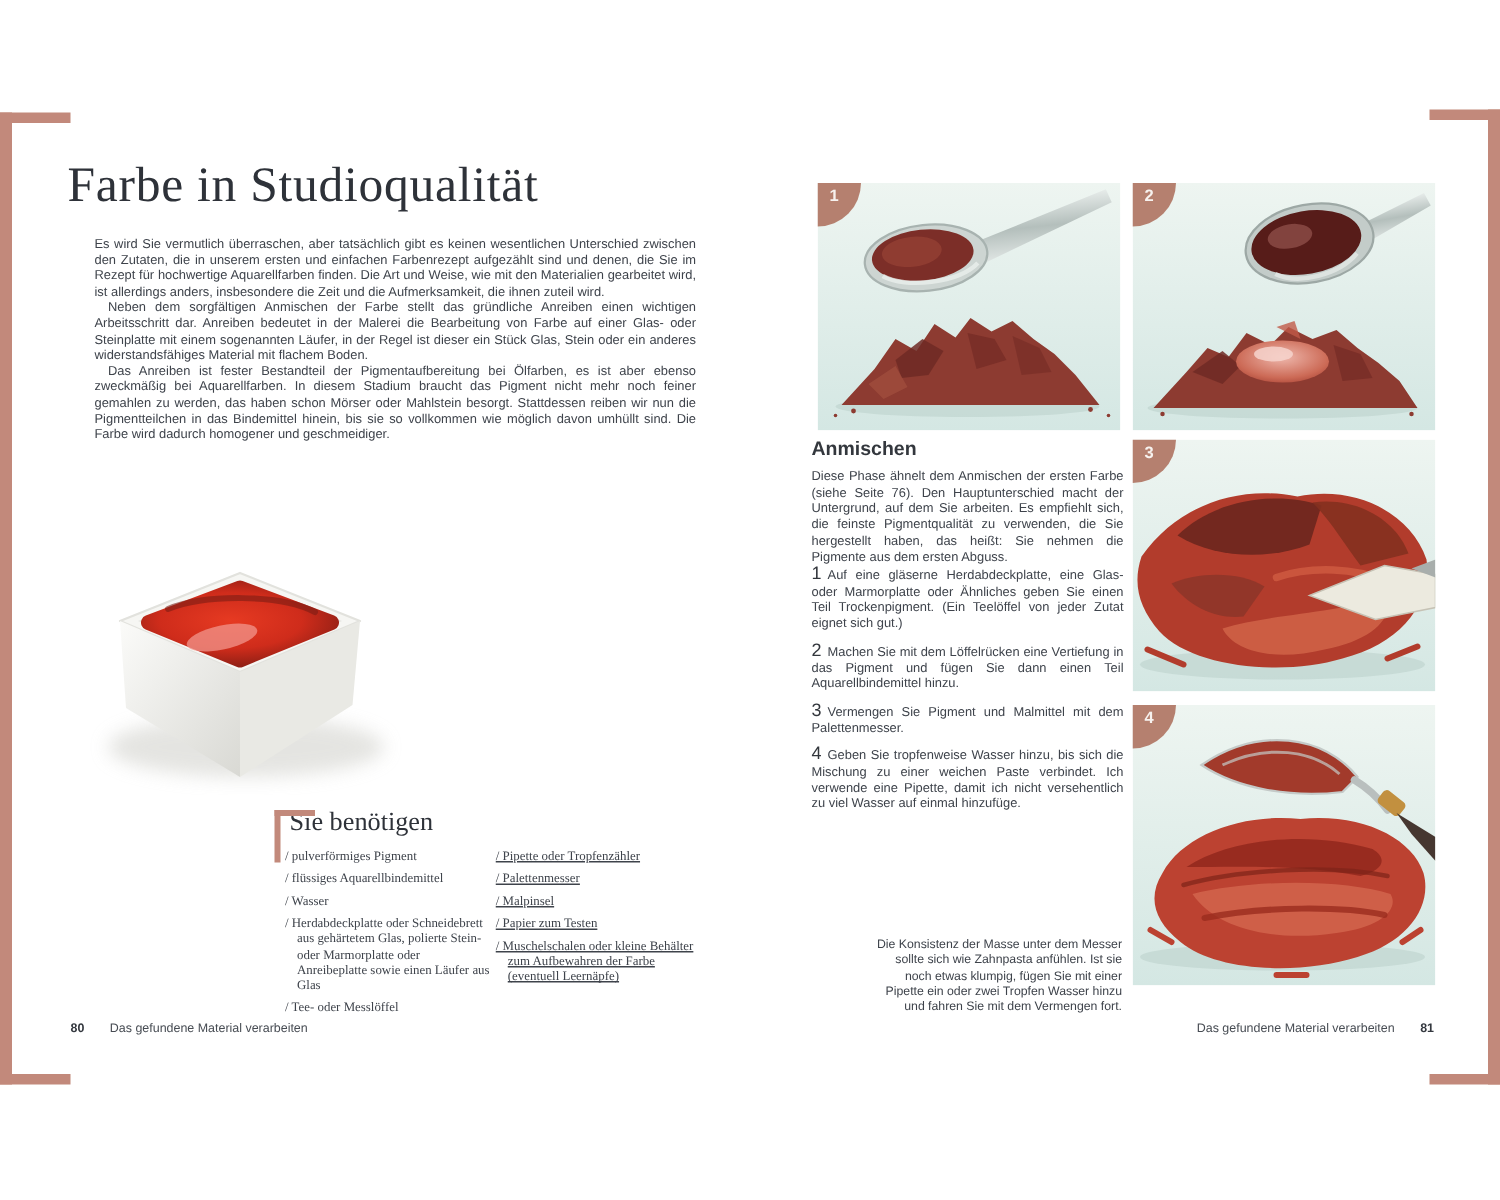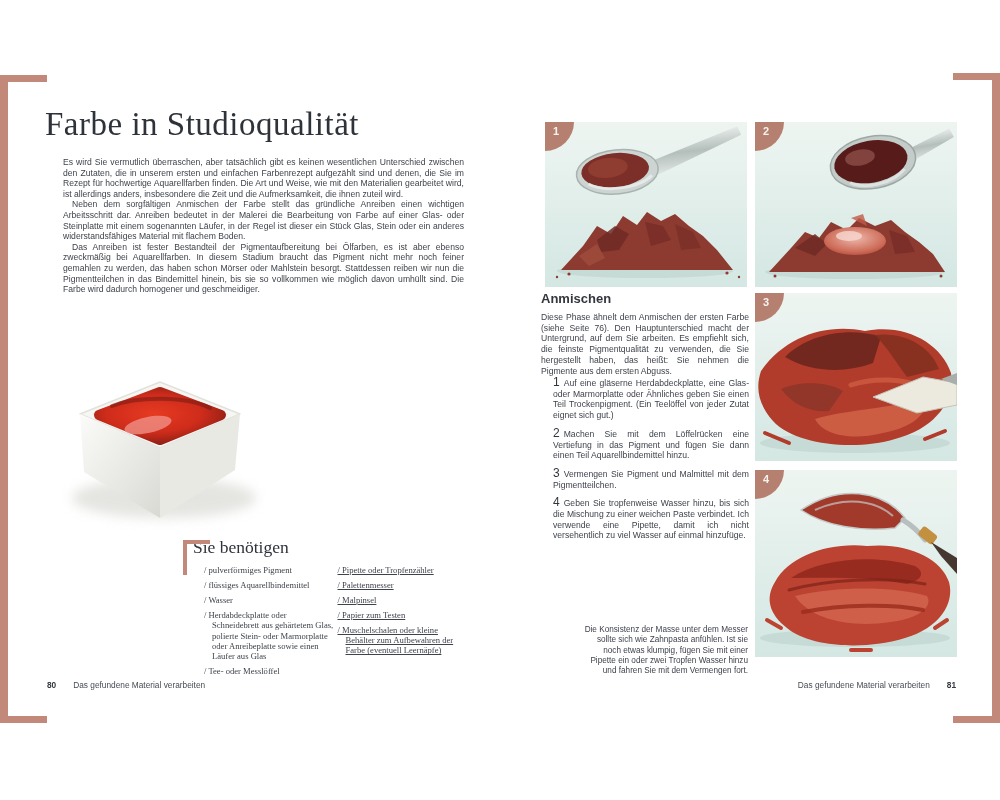--- a/index.html
+++ b/index.html
@@ -25,21 +25,21 @@
   .body-text p + p{text-indent:9px;}
 
   .dish-photo{position:absolute;left:52px;top:322px;width:220px;height:220px;}
 
   .benoetigen{position:absolute;left:183px;top:537px;width:285px;}
   .ben-bracket{position:absolute;left:0;top:3px;width:23px;height:31px;
     border-left:4px solid #c2897b;border-top:4px solid #c2897b;}
   .ben-heading{margin:0 0 7px 10px;
     font-family:"Liberation Serif","DejaVu Serif",serif;font-weight:400;
     font-size:17.5px;color:#2e3239;}
-  .ben-cols{display:flex;margin-left:21px;}
+  .ben-cols{display:flex;margin-left:7px;}
   .ben-col{width:141px;font-family:"Liberation Serif","DejaVu Serif",serif;
     font-size:8.6px;line-height:10.4px;color:#3e434b;}
   .ben-col + .ben-col{margin-left:3px;text-decoration:underline;}
   .req-item{margin:0 0 4.5px 0;padding-left:8px;text-indent:-8px;}
 
   .footer{position:absolute;top:680px;font-size:8.3px;color:#474c53;}
   .footer-left{left:47px;}
   .footer-right{right:44px;text-align:right;}
   .page-num{font-weight:bold;color:#34383f;}
   .footer-left .page-num{margin-right:17px;}
@@ -55,21 +55,21 @@
   .badge{position:absolute;left:0;top:0;width:29px;height:29px;
     background:#b5806f;border-bottom-right-radius:100%;
     color:#f7f2ef;font-size:11px;font-weight:bold;
     padding:3px 0 0 8px;box-sizing:border-box;}
 
   .anm-heading{position:absolute;left:541px;top:291px;margin:0;
     font-size:13px;font-weight:bold;color:#33373d;}
   .anm-intro{position:absolute;left:541px;top:312px;width:208px;margin:0;
     font-size:8.6px;line-height:10.7px;text-align:justify;}
   .steps{position:absolute;left:541px;top:377px;width:208px;}
-  .step{margin:0 0 7px 12px;font-size:8.6px;line-height:10.7px;text-align:justify;}
+  .step{margin:0 0 7px 0;font-size:8.6px;line-height:10.7px;text-align:justify;}
   .step-num{font-size:12px;line-height:10px;margin-right:4px;color:#33373d;}
 
   .caption{position:absolute;right:252px;top:617px;width:168px;
     font-size:8.2px;line-height:10.3px;text-align:right;
     color:#3e434b;}
 </style>
 </head>
 <body>
 
 <div>
@@ -248,21 +248,21 @@
     </svg>
     <span class="badge">4</span>
   </div>
 
   <h2 class="anm-heading">Anmischen</h2>
   <p class="anm-intro">Diese Phase ähnelt dem Anmischen der ersten Farbe (siehe Seite 76). Den Hauptunterschied macht der Untergrund, auf dem Sie arbeiten. Es empfiehlt sich, die feinste Pigmentqualität zu verwenden, die Sie hergestellt haben, das heißt: Sie nehmen die Pigmente aus dem ersten Abguss.</p>
 
   <div class="steps">
     <p class="step"><span class="step-num">1</span><span>Auf eine gläserne Herdabdeckplatte, eine Glas- oder Marmorplatte oder Ähnliches geben Sie einen Teil Trockenpigment. (Ein Teelöffel von jeder Zutat eignet sich gut.)</span></p>
     <p class="step"><span class="step-num">2</span><span>Machen Sie mit dem Löffelrücken eine Vertiefung in das Pigment und fügen Sie dann einen Teil Aquarellbindemittel hinzu.</span></p>
-    <p class="step"><span class="step-num">3</span><span>Vermengen Sie Pigment und Malmittel mit dem Pigmentteilchen.</span></p>
+    <p class="step"><span class="step-num">3</span><span>Vermengen Sie Pigment und Malmittel mit dem Palettenmesser.</span></p>
     <p class="step"><span class="step-num">4</span><span>Geben Sie tropfenweise Wasser hinzu, bis sich die Mischung zu einer weichen Paste verbindet. Ich verwende eine Pipette, damit ich nicht versehentlich zu viel Wasser auf einmal hinzufüge.</span></p>
   </div>
 
   <p class="caption">Die Konsistenz der Masse unter dem Messer sollte sich wie Zahnpasta anfühlen. Ist sie noch etwas klumpig, fügen Sie mit einer Pipette ein oder zwei Tropfen Wasser hinzu und fahren Sie mit dem Vermengen fort.</p>
 
   <div class="footer footer-right">
     <span>Das gefundene Material verarbeiten</span><span class="page-num">81</span>
   </div>
 
 </div>

